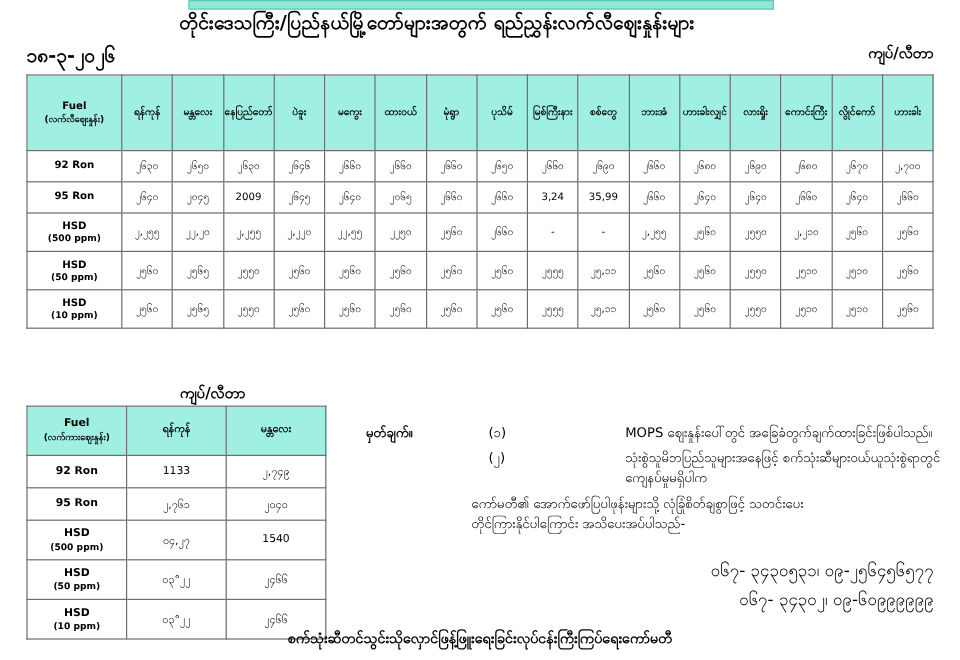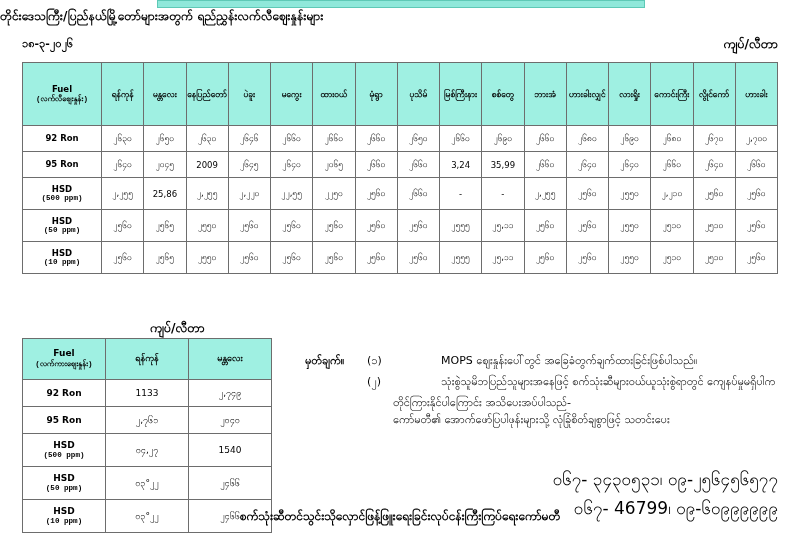--- a/index.html
+++ b/index.html
@@ -9,25 +9,25 @@
     font-family:"DejaVu Sans","Liberation Sans",sans-serif;
     color:#000;
     position:relative;
     overflow:hidden;
   }
   .topbar{
     position:absolute;top:0;left:157px;width:486px;height:6px;
     background:#8fe8da;border:1px solid #5ec9b6;
   }
   .title{
-    position:absolute;top:8px;left:0;width:728px;
-    font-size:12px;font-weight:bold;letter-spacing:0.2px;
+    position:absolute;top:8px;left:0;width:728px;text-align:center;
+    font-size:16px;font-weight:bold;letter-spacing:0.2px;
   }
   .date{
-    position:absolute;top:36px;left:22px;font-size:11px;font-weight:bold;
+    position:absolute;top:36px;left:22px;font-size:16px;font-weight:bold;
   }
   .unit-right{
     position:absolute;top:36px;right:22px;font-size:12.5px;font-weight:bold;
   }
   table{border-collapse:collapse;}
   .main-table{
     position:absolute;top:62px;left:22px;
     width:756px;
     table-layout:fixed;
   }
@@ -50,21 +50,21 @@
     font-size:8.5px;
     width:78px;
   }
   .main-table tbody td.rowlabel{
     background:#ffffff;
     font-weight:bold;
     font-size:8.5px;
     line-height:1.2;
   }
   .main-table tbody tr.tall td{height:31px;}
-  .small2{font-size:7.6px;display:block;font-family:Liberation Mono, monospace;}
+  .small2{font-size:7.6px;display:block;}
 
   .unit-2{
     position:absolute;top:320px;left:150px;font-size:12.5px;font-weight:bold;
   }
   .sec-table{
     position:absolute;top:338px;left:22px;
     width:250px;table-layout:fixed;
   }
   .sec-table th,.sec-table td{
     border:1px solid #6d6d6d;
@@ -74,31 +74,31 @@
   .sec-table thead th{
     background:#9ff0e2;height:40px;font-weight:bold;line-height:1.3;
   }
   .sec-table tbody td.rowlabel{font-weight:bold;line-height:1.2;}
   .sec-table tbody tr.tall td{height:32px;}
 
   .notes{
     position:absolute;top:352px;left:305px;width:480px;
     font-size:11px;line-height:1.55;
   }
-  .note-row{display:flex;align-items:flex-start;margin-bottom:4px;}
+  .note-row{display:flex;align-items:flex-start;margin-bottom:4px;gap:40px;}
   .note-label{font-weight:bold;width:62px;flex:0 0 62px;}
   .note-num{width:26px;flex:0 0 26px;text-align:left;}
   .note-text{flex:1;margin-left:48px;}
   .note-indent{margin-left:88px;}
   .phones{
     position:absolute;right:22px;top:465px;text-align:right;
-    font-size:17px;line-height:1.7;
+    font-size:14px;line-height:1.7;
   }
   .footer{
-    position:absolute;bottom:24px;left:0;width:800px;text-align:center;
+    position:absolute;bottom:8px;left:0;width:800px;text-align:center;
     font-size:12px;font-weight:bold;
   }
 </style>
 </head>
 <body>
 
 <div class="topbar"></div>
 
 <div class="title">တိုင်းဒေသကြီး/ပြည်နယ်မြို့တော်များအတွက် ရည်ညွှန်းလက်လီဈေးနှုန်းများ</div>
 <div class="date">၁၈-၃-၂၀၂၆</div>
@@ -161,21 +161,21 @@
         <td>၂၆၆၀</td>
         <td>၂၆၄၀</td>
         <td>၂၆၄၀</td>
         <td>၂၆၆၀</td>
         <td>၂၆၄၀</td>
         <td>၂၆၆၀</td>
       </tr>
       <tr class="tall">
         <td class="rowlabel"><span>HSD</span><span class="small2">(500 ppm)</span></td>
         <td>၂,၂၅၅</td>
-        <td>25,86</td>
+        <td>၂၂,၂၀</td>
         <td>၂,၂၅၅</td>
         <td>၂,၂၂၀</td>
         <td>၂၂,၅၅</td>
         <td>၂၂၅၀</td>
         <td>၂၅၆၀</td>
         <td>၂၆၆၀</td>
         <td>-</td>
         <td>-</td>
         <td>၂,၂၅၅</td>
         <td>၂၅၆၀</td>
@@ -268,22 +268,22 @@
     <div class="note-row">
       <div class="note-label">မှတ်ချက်။</div>
       <div class="note-num">(၁)</div>
       <div class="note-text">MOPS ဈေးနှုန်းပေါ်တွင် အခြေခံတွက်ချက်ထားခြင်းဖြစ်ပါသည်။</div>
     </div>
     <div class="note-row">
       <div class="note-label"></div>
       <div class="note-num">(၂)</div>
       <div class="note-text">သုံးစွဲသူမိဘပြည်သူများအနေဖြင့် စက်သုံးဆီများဝယ်ယူသုံးစွဲရာတွင် ကျေနပ်မှုမရှိပါက</div>
     </div>
+    <div class="note-indent">ကော်မတီ၏ အောက်ဖော်ပြပါဖုန်းများသို့ လုံခြုံစိတ်ချစွာဖြင့် သတင်းပေး</div>
     <div class="note-indent">တိုင်ကြားနိုင်ပါကြောင်း အသိပေးအပ်ပါသည်-</div>
-    <div class="note-indent">ကော်မတီ၏ အောက်ဖော်ပြပါဖုန်းများသို့ လုံခြုံစိတ်ချစွာဖြင့် သတင်းပေး</div>
   </div>
 
 <div class="phones" id="phones">
     <div>၀၆၇- ၃၄၃၀၅၃၁၊ ၀၉-၂၅၆၄၅၆၅၇၇</div>
-    <div>၀၆၇- 46799၊ ၀၉-၆၀၉၉၉၉၉၉</div>
+    <div>၀၆၇- ၃၄၃၀၂၊ ၀၉-၆၀၉၉၉၉၉၉</div>
   </div>
 
 <div class="footer">စက်သုံးဆီတင်သွင်းသိုလှောင်ဖြန့်ဖြူးရေးခြင်းလုပ်ငန်းကြီးကြပ်ရေးကော်မတီ</div>
 
 </body></html>

